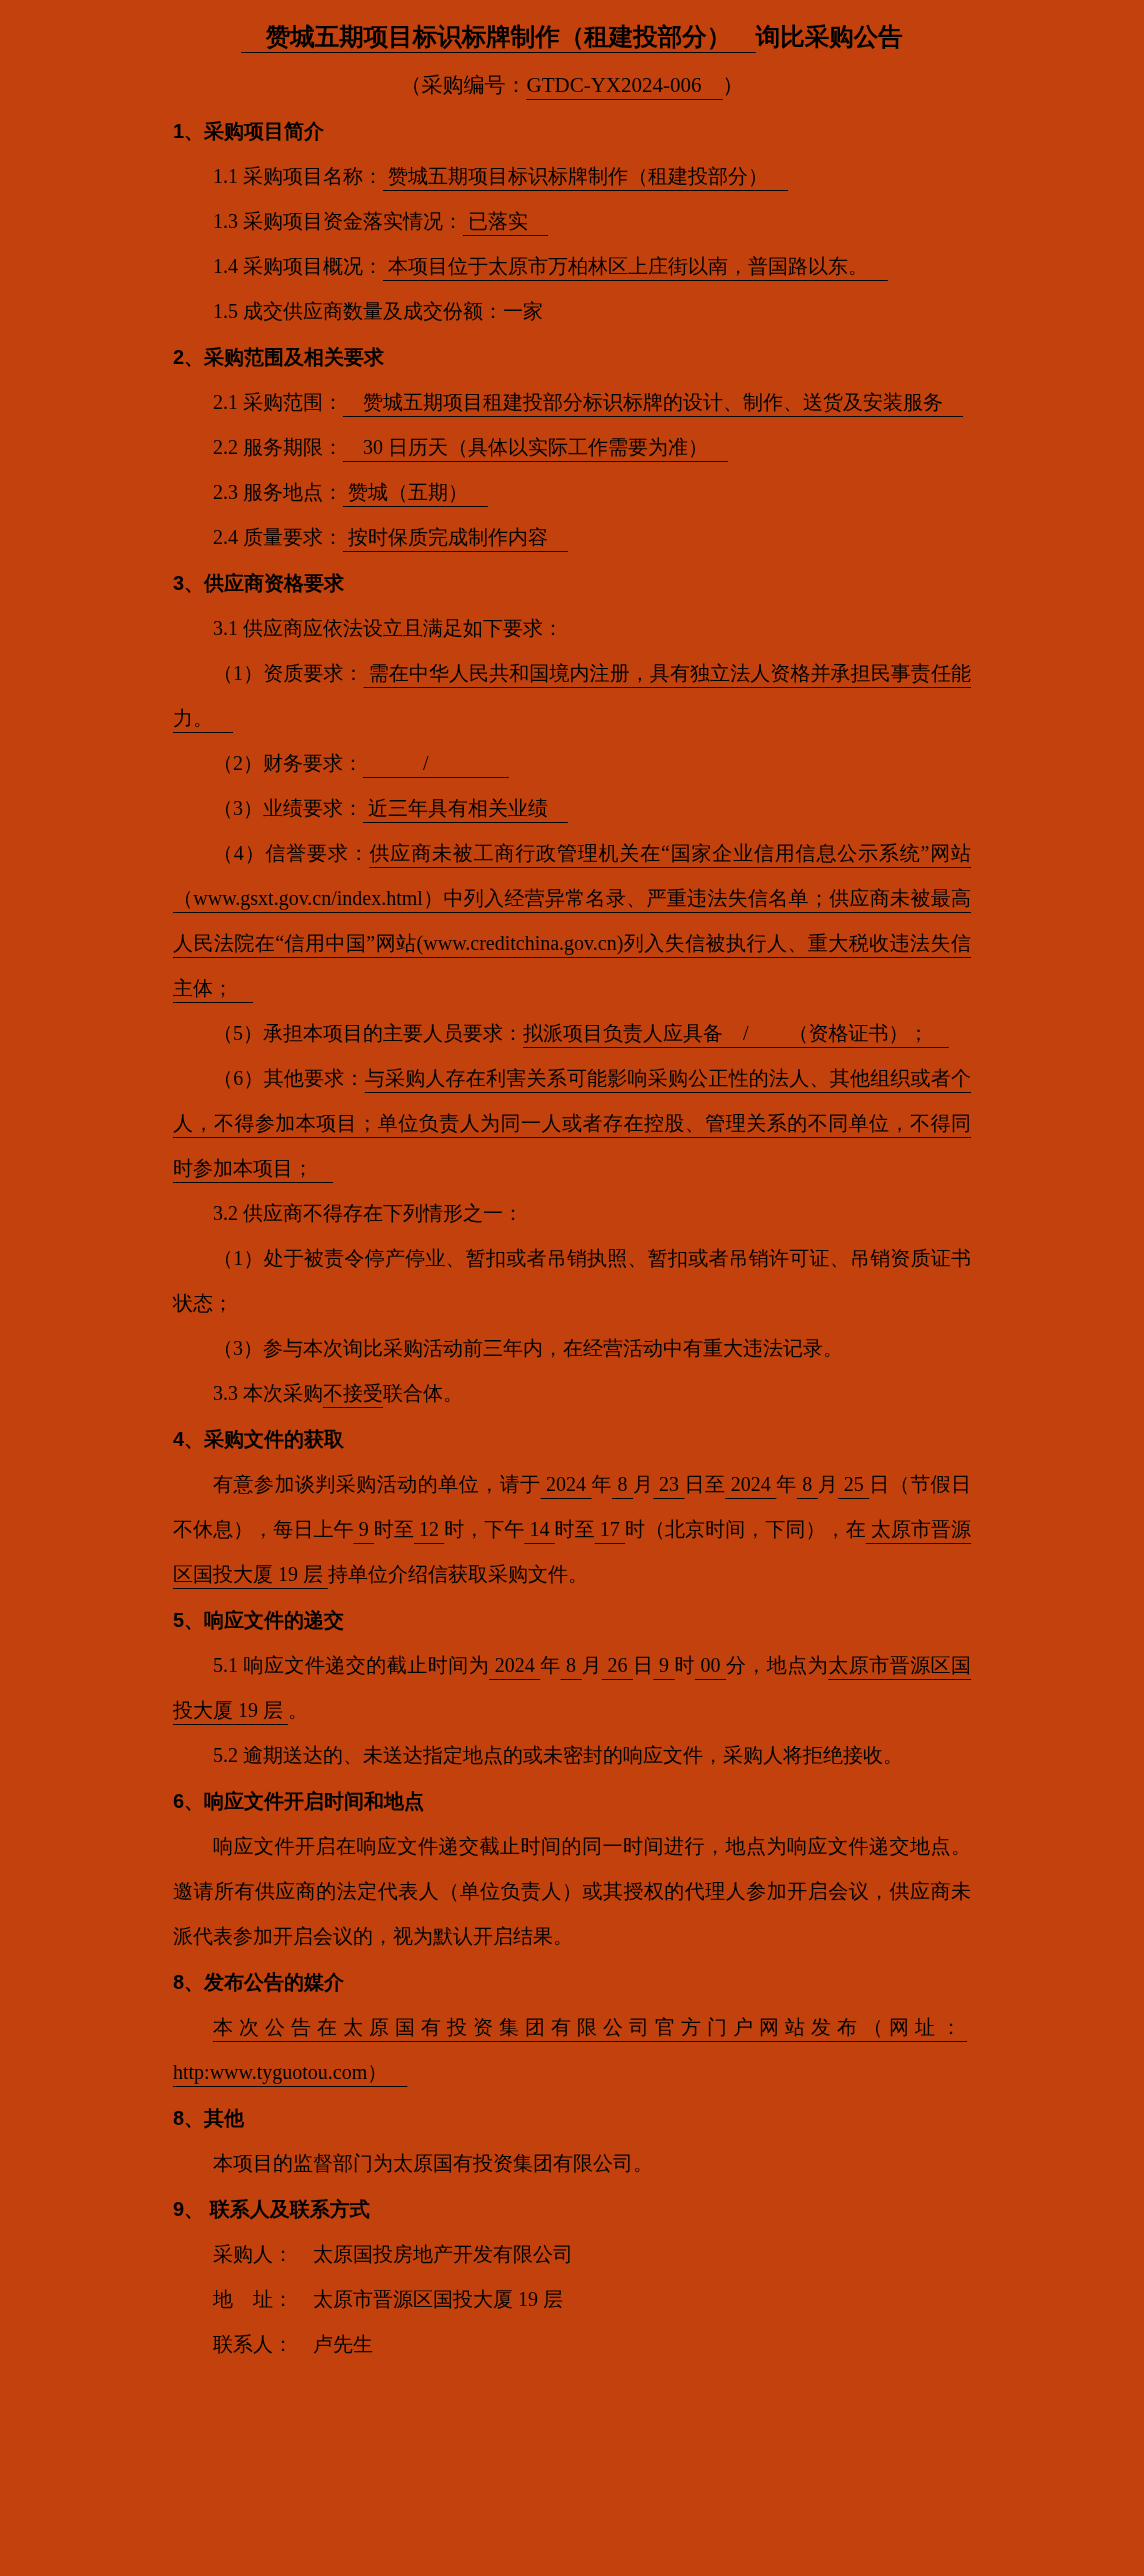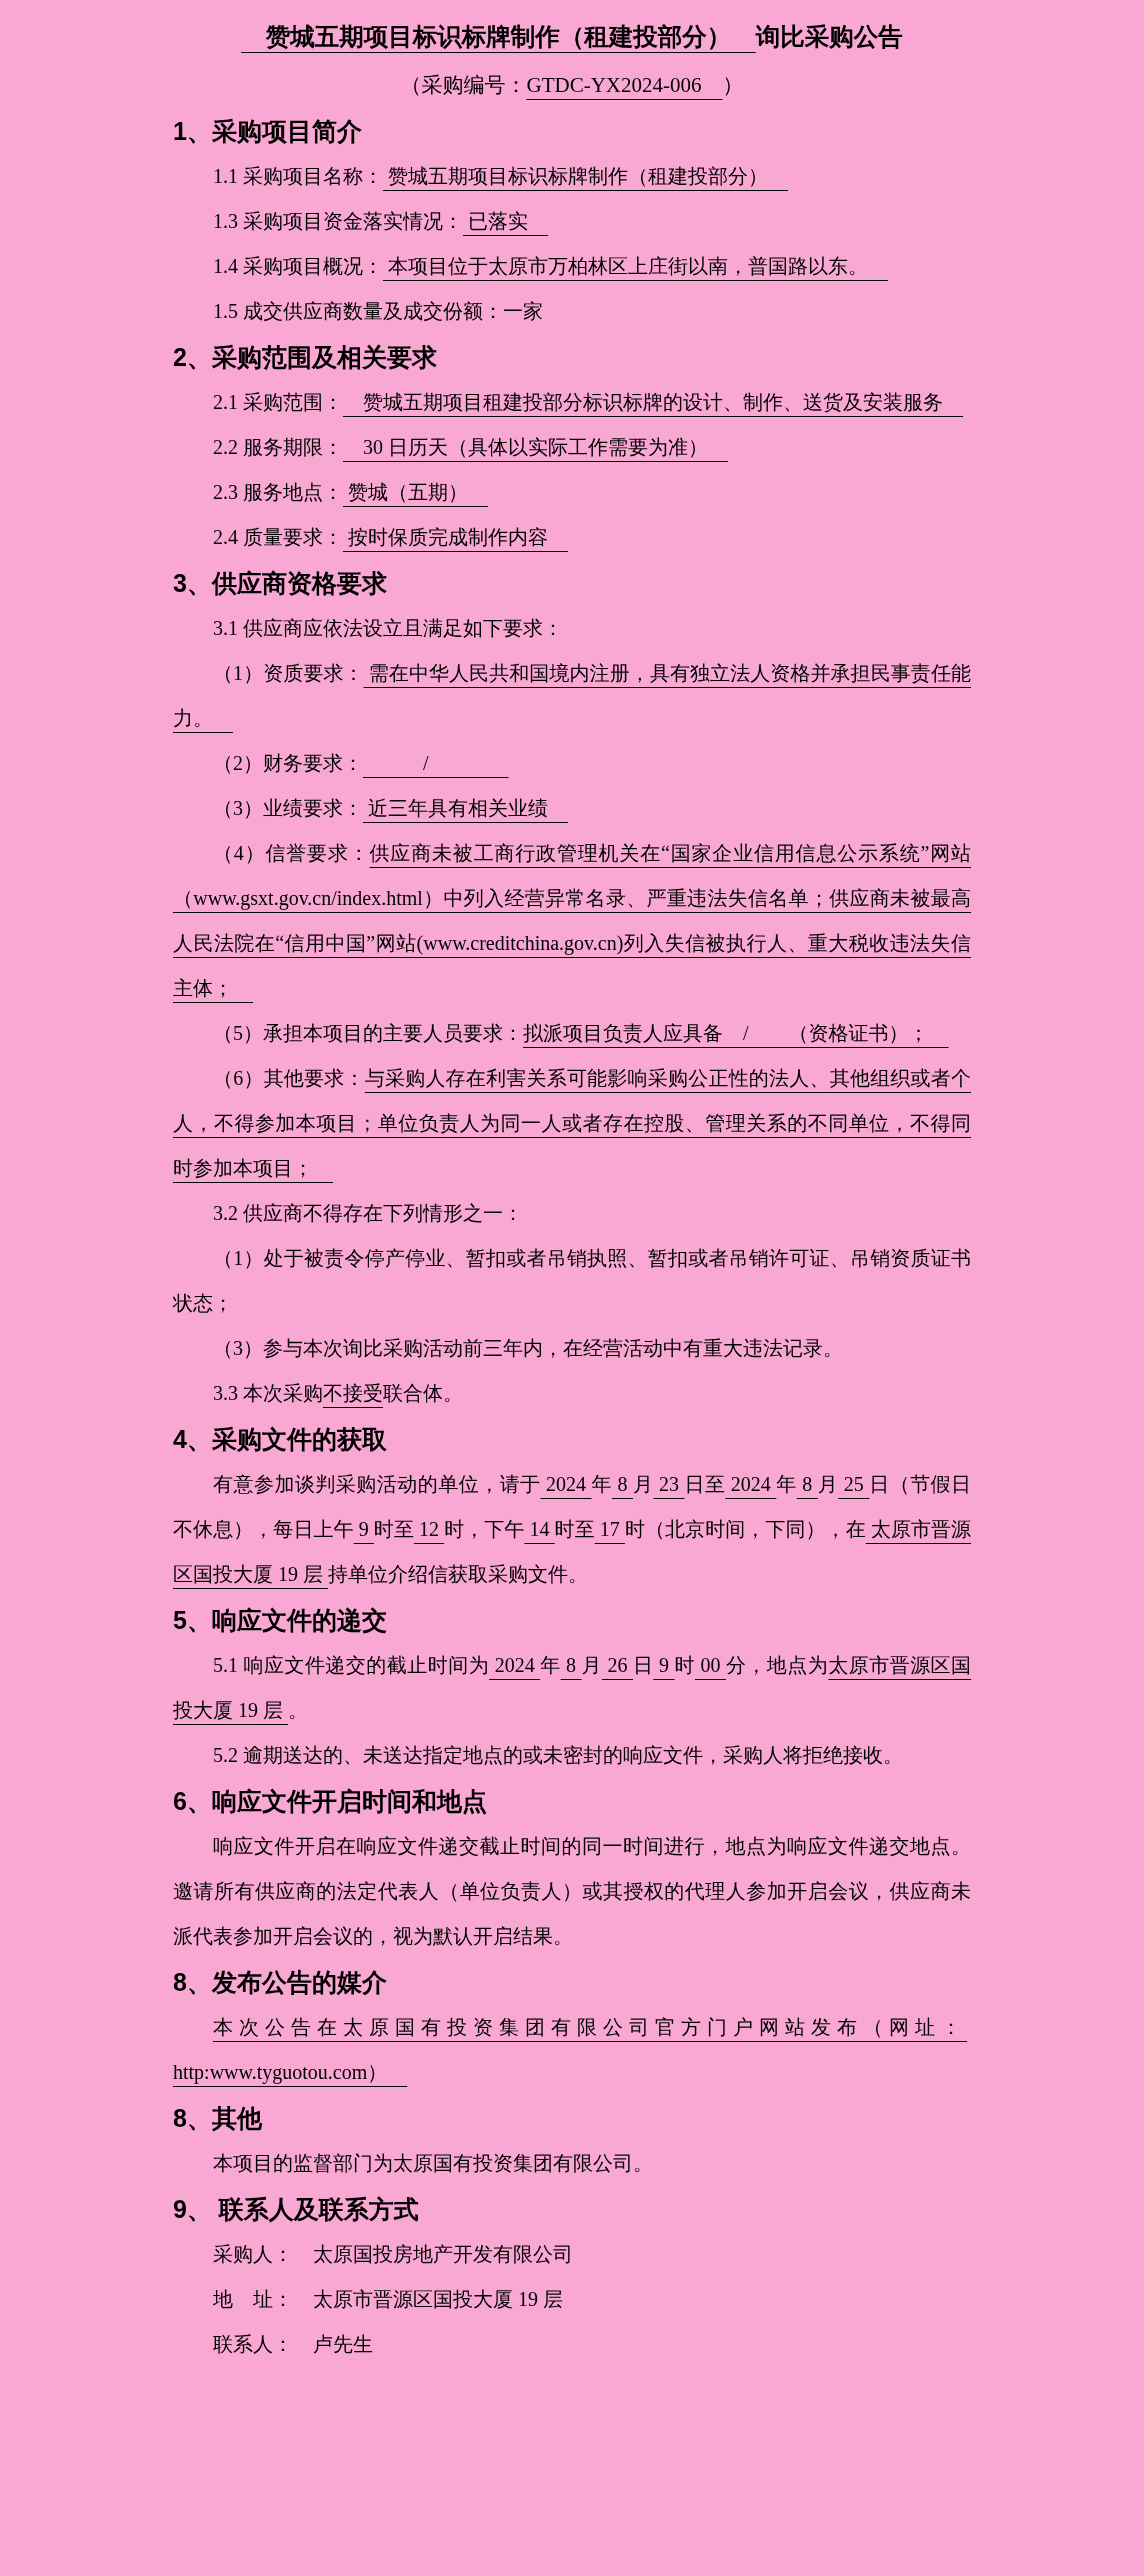--- a/index.html
+++ b/index.html
@@ -5,21 +5,21 @@
   html, body {
     margin: 0;
     padding: 0;
     background: #ffffff;
   }
   #doc {
     box-sizing: border-box;
     width: 1144px;
     min-height: 2576px;
     padding: 10px 173px 17.3px 173px;
-    background: #f9a8d4;
+    background: #c2410c;
     color: #000000;
     font-family: "Liberation Serif", "DejaVu Serif", serif;
     font-size: 20px;
     line-height: 45px;
   }
   #doc p {
     margin: 0;
     text-indent: 2em;
     text-align: justify;
   }
@@ -31,21 +31,21 @@
     font-size: 24.5px;
     line-height: 53px;
   }
   #doc p.subtitle {
     font-size: 21px;
   }
   #doc h2.heading {
     margin: 0;
     font-family: "Liberation Sans", "DejaVu Sans", sans-serif;
     font-weight: 700;
-    font-size: 25px;
+    font-size: 20px;
     line-height: 46px;
     text-align: left;
   }
   .run { }
   .u {
     text-decoration: underline;
     text-decoration-thickness: 1.4px;
     text-underline-offset: 6.5px;
   }
   .sb {

